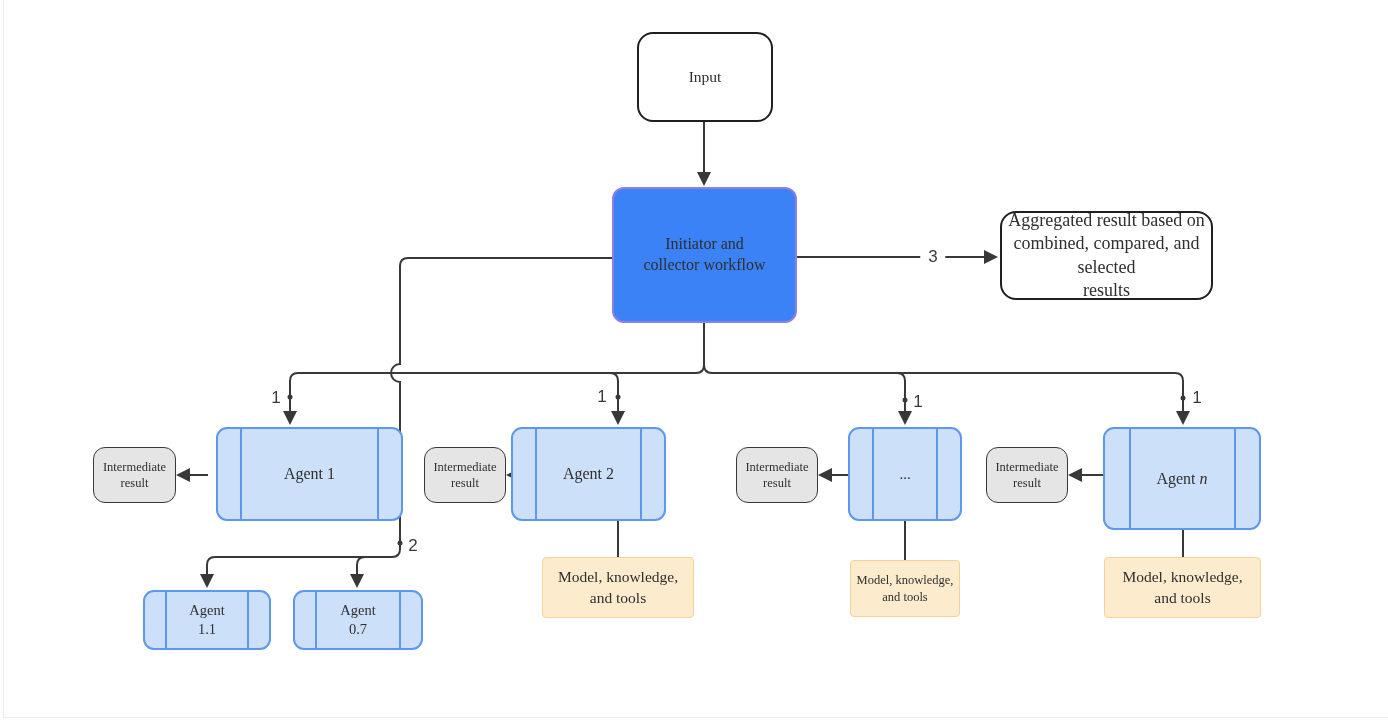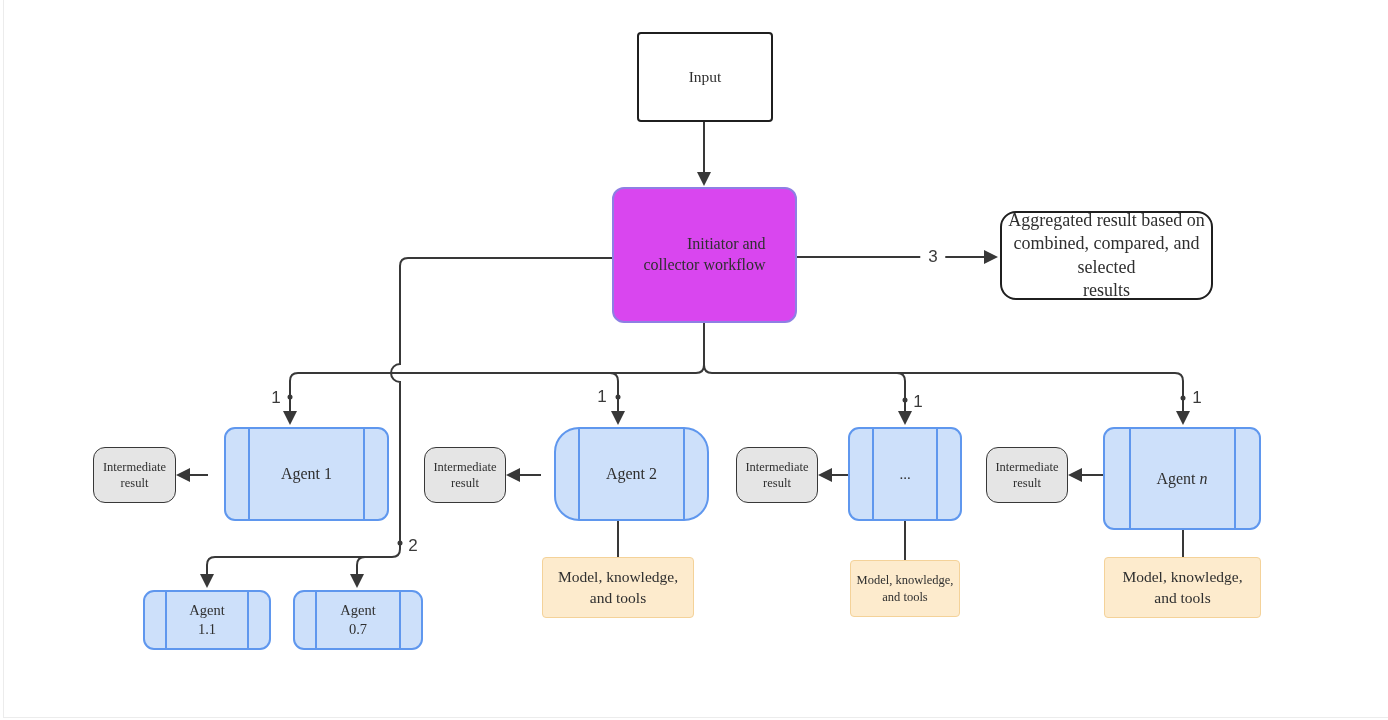--- a/index.html
+++ b/index.html
@@ -2,21 +2,21 @@
 <html><head>
 <meta charset="utf-8">
 <style>
   html,body{margin:0;padding:0;background:#ffffff;}
   #canvas{position:relative;width:1388px;height:720px;background:#ffffff;overflow:hidden;
           font-family:"Liberation Serif","DejaVu Serif",serif;}
   #edges{position:absolute;left:0;top:0;}
   .box{position:absolute;box-sizing:border-box;display:flex;align-items:center;justify-content:center;
        text-align:center;color:#2f2f2f;background:#ffffff;}
   .plain{border:2px solid #1f1f1f;}
-  .workflow{background:#d946ef;border:2px solid #8e7fe3;border-radius:12px;font-size:16px;text-align:right;}
+  .workflow{background:#3b82f6;border:2px solid #8e7fe3;border-radius:12px;font-size:16px;}
   .agent{background:#cde0fa;border:2px solid #5f97ee;border-radius:11px;font-size:16px;}
   .agent .bar{position:absolute;top:0;bottom:0;width:2px;background:#5f97ee;}
   .bar-l{left:22px;} .bar-r{right:22px;}
   .gray{background:#e5e5e5;border:1.5px solid #383838;border-radius:12px;font-size:12.5px;line-height:1.3;}
   .tan{background:#fdebcd;border:1.5px solid #f4d299;border-radius:4px;line-height:1.35;}
   .lines{display:flex;flex-direction:column;line-height:1.3;}
   .elabel{position:absolute;transform:translate(-50%,-50%);
           font-family:"Liberation Sans","DejaVu Sans",sans-serif;font-size:17px;color:#3a3a3a;z-index:5;}
   .on-line{background:#ffffff;padding:0 8px;}
   .pageedge{position:absolute;background:#ececec;}
@@ -61,46 +61,46 @@
       <polygon points="818,475 832,468 832,482"></polygon>
       <polygon points="1068,475 1082,468 1082,482"></polygon>
       <circle cx="290" cy="397" r="2.5"></circle>
       <circle cx="618" cy="397" r="2.5"></circle>
       <circle cx="905" cy="400" r="2.5"></circle>
       <circle cx="1183" cy="398" r="2.5"></circle>
       <circle cx="400" cy="543" r="2.5"></circle>
     </g>
   </svg>
 
-  <div class="box plain" style="left:637px;top:32px;width:136px;height:90px;border-radius:4px;font-size:15.5px;">
+  <div class="box plain" style="left:637px;top:32px;width:136px;height:90px;border-radius:16px;font-size:15.5px;">
     <span>Input</span>
   </div>
 
   <div class="box workflow" style="left:612px;top:187px;width:185px;height:136px;">
     <div class="lines">
       <span>Initiator and</span>
       <span>collector workflow</span>
     </div>
   </div>
 
   <div class="box plain" style="left:1000px;top:211px;width:213px;height:89px;border-radius:16px;font-size:18px;">
     <div class="lines">
       <span>Aggregated result based on</span>
       <span>combined, compared, and selected</span>
       <span>results</span>
     </div>
   </div>
 
-  <div class="box agent" style="left:224px;top:427px;width:165px;height:94px;text-align:center;">
+  <div class="box agent" style="left:216px;top:427px;width:187px;height:94px;text-align:center;">
     <div class="bar bar-l"></div>
     <div class="bar bar-r"></div>
     <span>Agent 1</span>
   </div>
 
-  <div class="box agent" style="left:554px;top:427px;width:155px;height:94px;border-radius:25px;">
+  <div class="box agent" style="left:511px;top:427px;width:155px;height:94px;">
     <div class="bar bar-l"></div>
     <div class="bar bar-r"></div>
     <span>Agent 2</span>
   </div>
 
   <div class="box agent" style="left:848px;top:427px;width:114px;height:94px;font-size:15px;">
     <div class="bar bar-l"></div>
     <div class="bar bar-r"></div>
     <span>...</span>
   </div>

